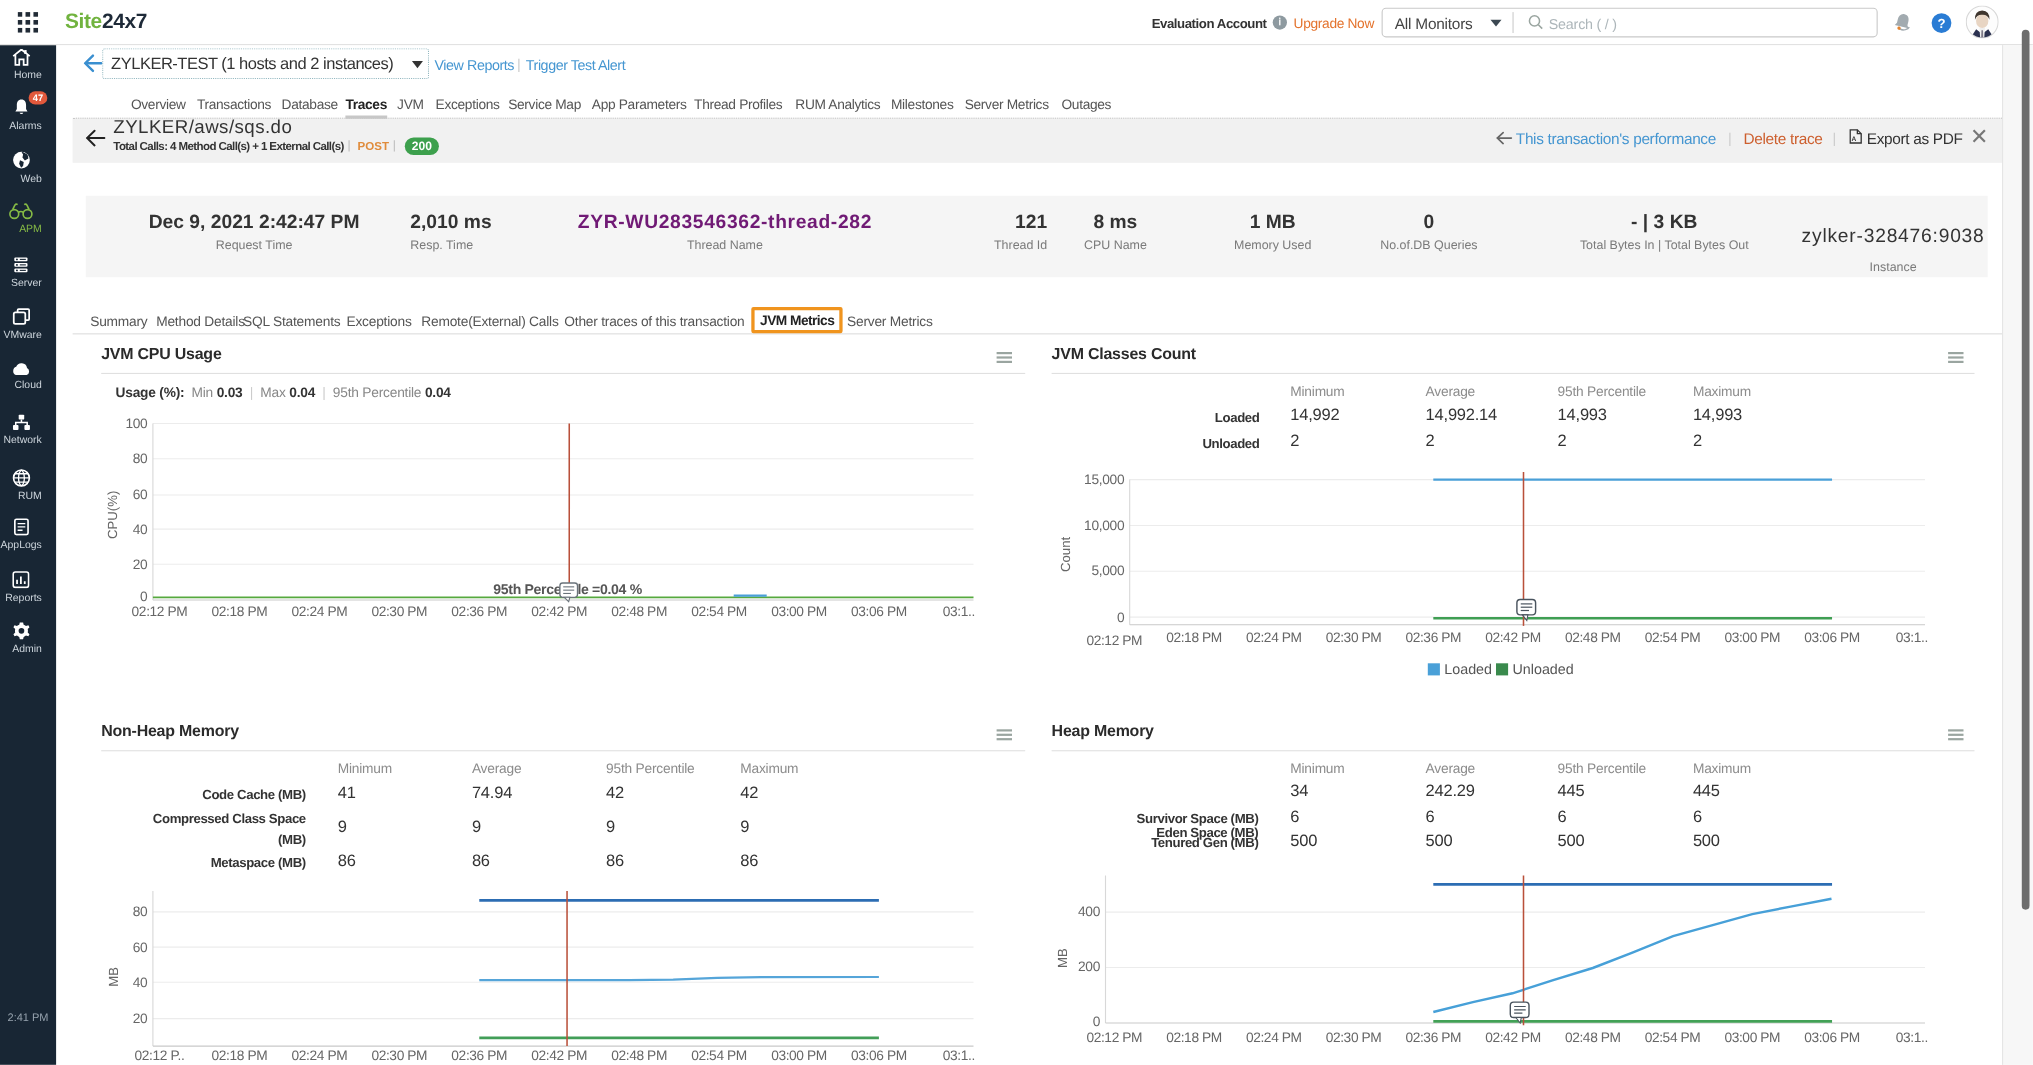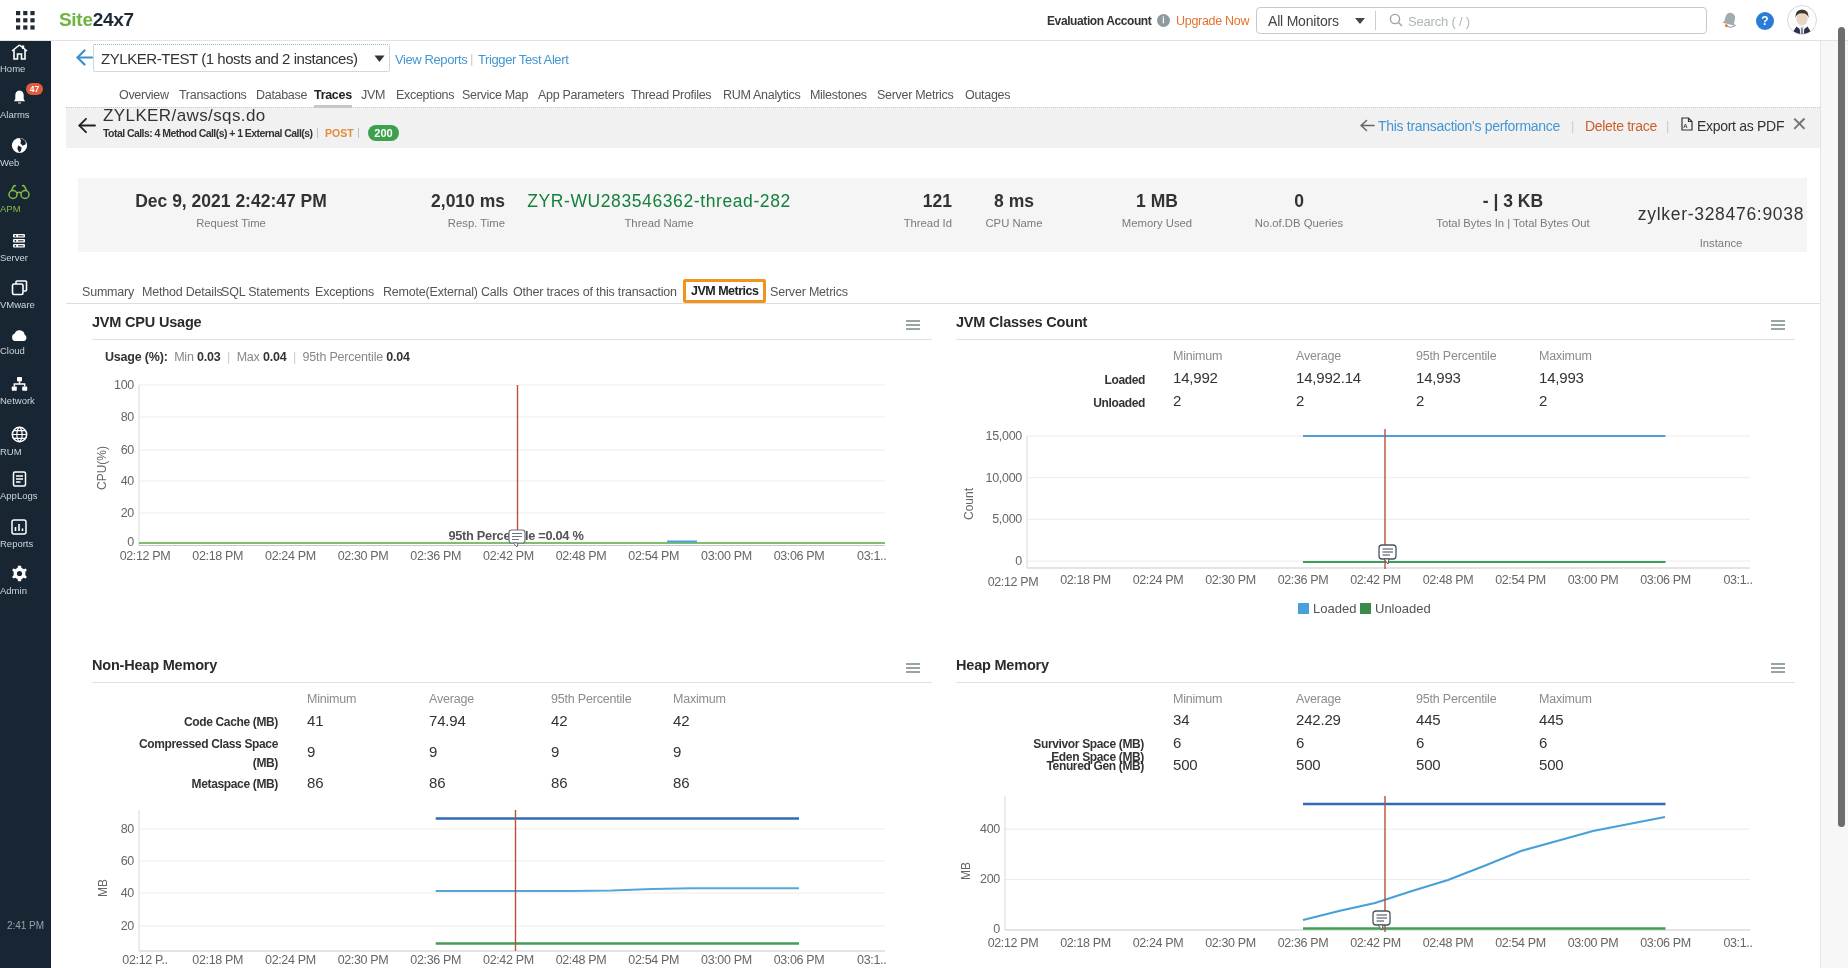--- a/index.html
+++ b/index.html
@@ -2,21 +2,21 @@
 <html><head>
 <meta charset="utf-8">
 <style>
 * { margin:0; padding:0; box-sizing:border-box; }
 html,body { width:1848px; height:968px; overflow:hidden; background:#fff;
   font-family:"Liberation Sans", sans-serif; }
 .abs { position:absolute; }
 #topbar { position:absolute; left:0; top:0; width:1848px; height:41px; background:#fff;
   border-bottom:1px solid #e2e2e2; z-index:5; }
 #sidebar { position:absolute; left:0; top:41px; width:51px; height:927px; background:#182634; z-index:4; }
-.sbitem { position:absolute; left:0; width:38px; text-align:left; color:#cdd5dc; font-size:9.5px; }
+.sbitem { position:absolute; left:0; width:38px; text-align:right; color:#cdd5dc; font-size:9.5px; }
 .sbitem svg { display:block; margin:0 auto 3px; }
 .sbitem.active { color:#85ba45; }
 #main { position:absolute; left:51px; top:41px; width:1769px; height:927px; background:#fff; }
 .tab { color:#555; font-size:12.5px; letter-spacing:-0.3px; z-index:5;margin-left:38px; }
 .stab { color:#555; font-size:12.5px; letter-spacing:-0.2px; top:285px; z-index:5; }
 .hamb { position:absolute; width:14px; height:11px; }
 .hamb div { height:1.5px; background:#9aa5a0; margin-bottom:2.6px; }
 .ptitle { position:absolute; font-size:14.5px; letter-spacing:-0.2px; font-weight:bold; color:#2b2b2b; }
 .prule { position:absolute; height:1px; background:#e0e0e0; }
 .thead { position:absolute; font-size:12.5px; letter-spacing:-0.2px; color:#8c8c8c; }
@@ -284,26 +284,26 @@
     <div></div>
   </div>
 <div class="prule" style="left:956px;top:682px;width:839px;z-index:3"></div>
 
 <div class="abs" style="left:105px;top:350px;font-size:12.5px;letter-spacing:-0.2px;z-index:5;white-space:nowrap"><b style="color:#333">Usage (%):</b>&nbsp; <span style="color:#888">Min</span> <b style="color:#333">0.03</b><span style="color:#ccc">&nbsp; | &nbsp;</span><span style="color:#888">Max</span> <b style="color:#333">0.04</b><span style="color:#ccc">&nbsp; | &nbsp;</span><span style="color:#888">95th Percentile</span> <b style="color:#333">0.04</b></div>
 
 <div class="abs" style="left:131px;top:191px;width:200px;text-align:center;z-index:5">
     <div style="font-size:17.5px;font-weight:600;letter-spacing:0px;color:#333">Dec 9, 2021 2:42:47 PM</div>
     <div style="font-size:11.3px;color:#7a7a7a;margin-top:5px">Request Time</div>
   </div>
-<div class="abs" style="left:345px;top:191px;width:160px;text-align:right;z-index:5">
+<div class="abs" style="left:373px;top:191px;width:160px;text-align:left;z-index:5">
     <div style="font-size:17.5px;font-weight:600;letter-spacing:0px;color:#333">2,010 ms</div>
     <div style="font-size:11.3px;color:#7a7a7a;margin-top:5px">Resp. Time</div>
   </div>
 <div class="abs" style="left:509px;top:191px;width:300px;text-align:center;z-index:5">
-    <div style="font-size:17.5px;font-weight:400;letter-spacing:0.6px;color:#15803d">ZYR-WU283546362-thread-282</div>
+    <div style="font-size:17.5px;font-weight:700;letter-spacing:0.6px;color:#701a75">ZYR-WU283546362-thread-282</div>
     <div style="font-size:11.3px;color:#7a7a7a;margin-top:5px">Thread Name</div>
   </div>
 <div class="abs" style="left:792px;top:191px;width:160px;text-align:right;z-index:5">
     <div style="font-size:17.5px;font-weight:600;letter-spacing:0px;color:#333">121</div>
     <div style="font-size:11.3px;color:#7a7a7a;margin-top:5px">Thread Id</div>
   </div>
 <div class="abs" style="left:934px;top:191px;width:160px;text-align:center;z-index:5">
     <div style="font-size:17.5px;font-weight:600;letter-spacing:0px;color:#333">8 ms</div>
     <div style="font-size:11.3px;color:#7a7a7a;margin-top:5px">CPU Name</div>
   </div>

